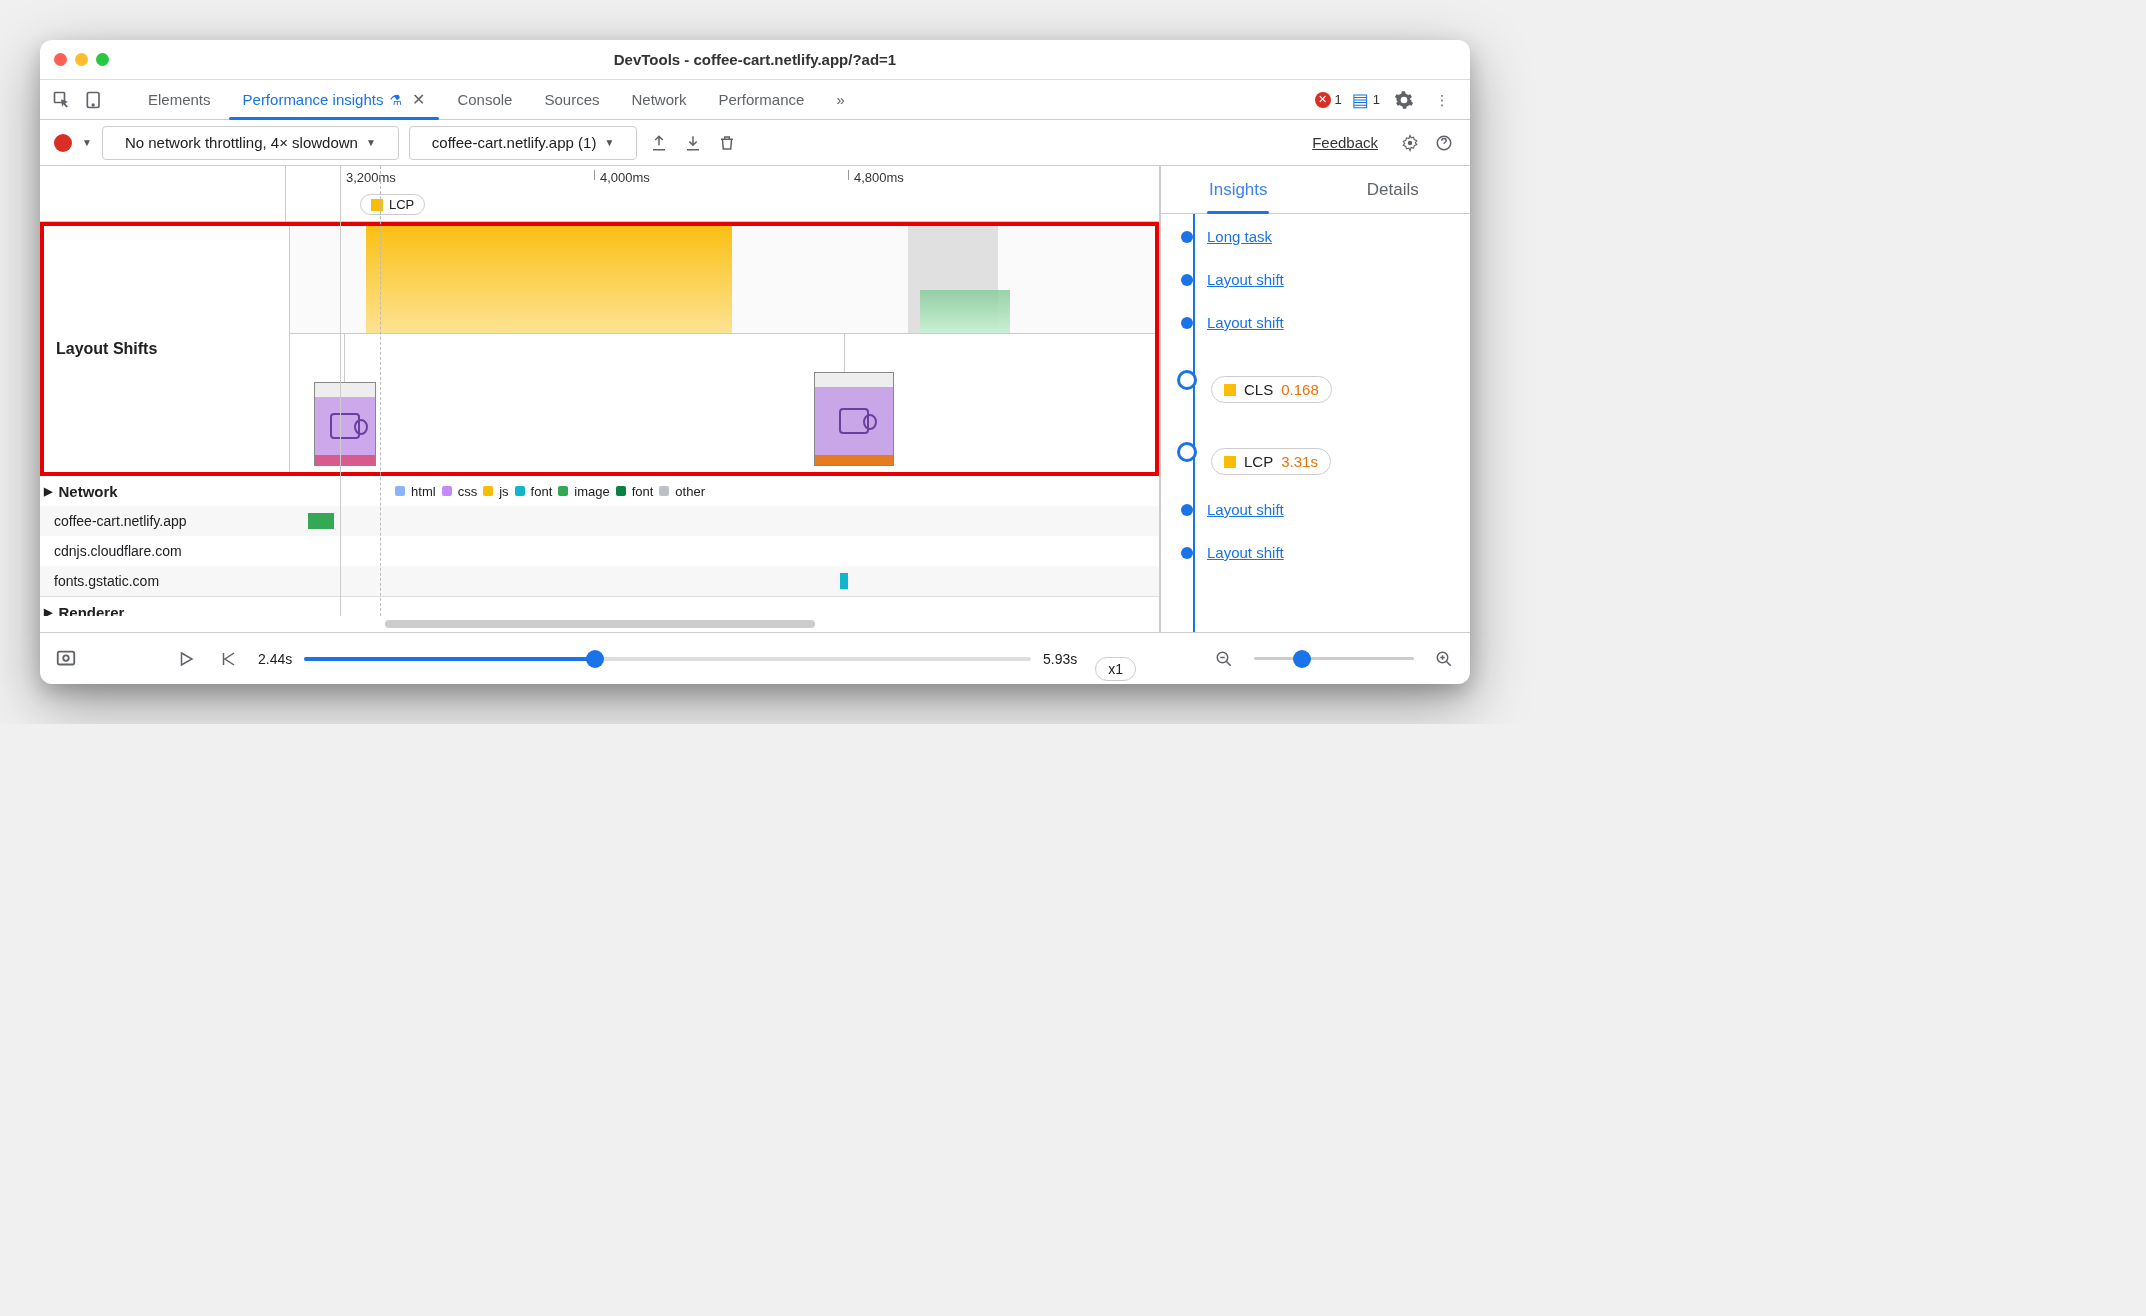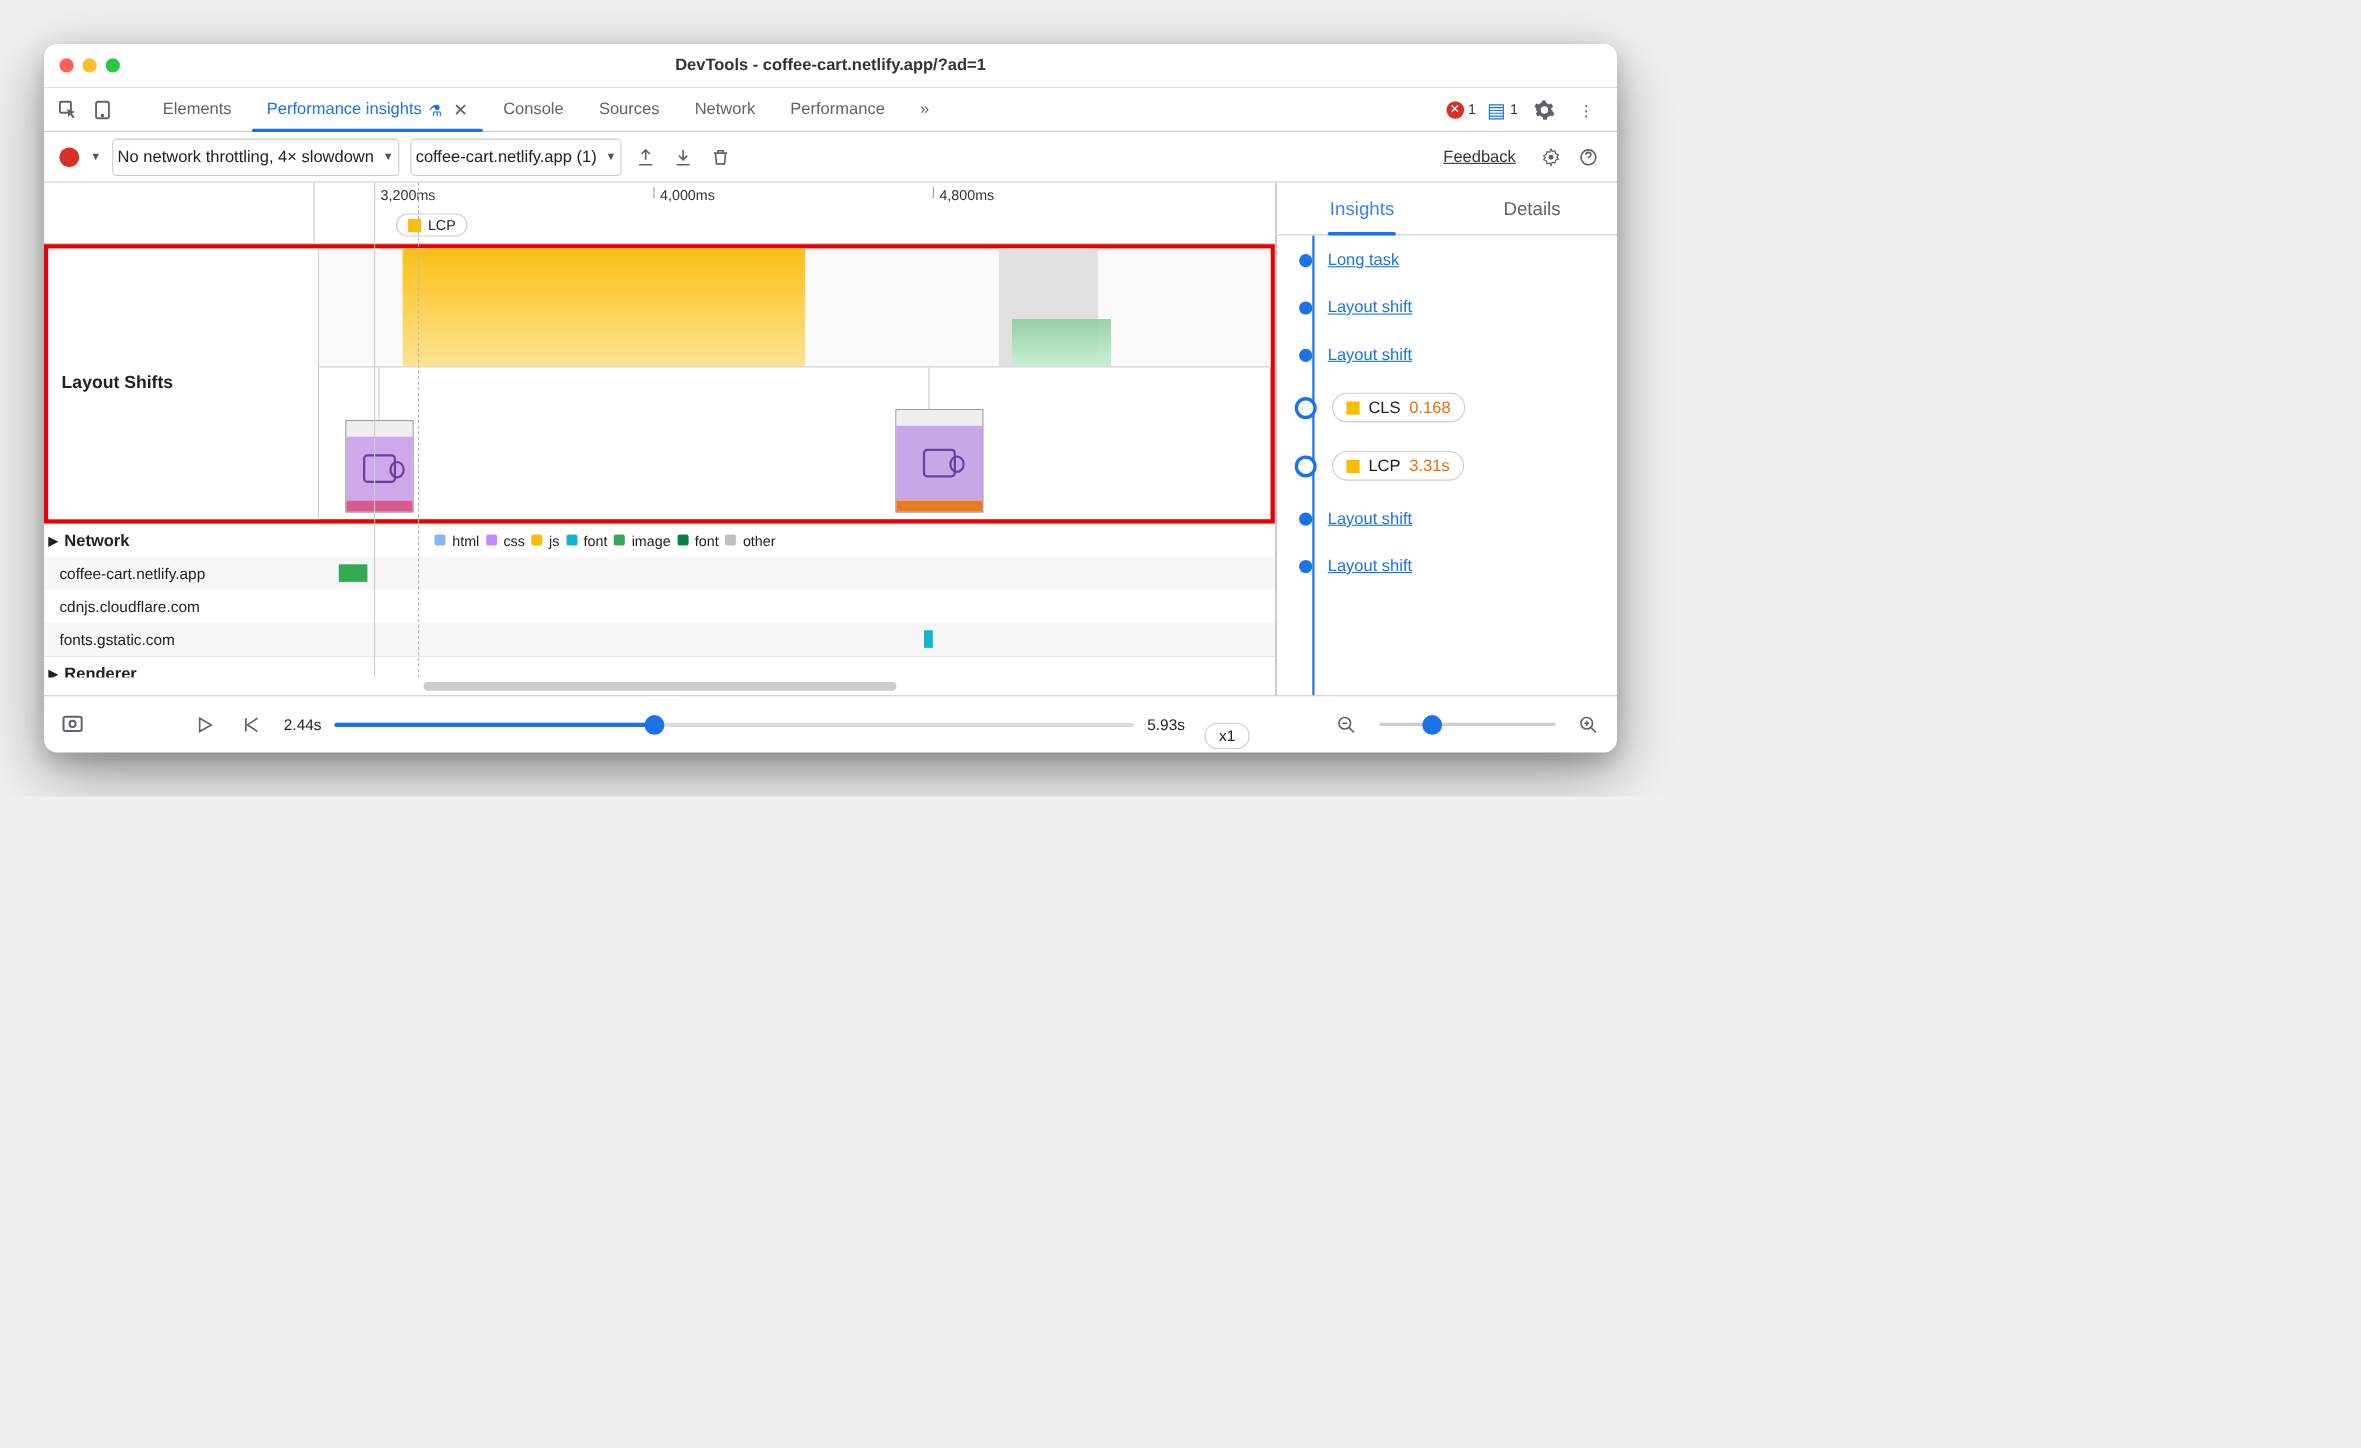--- a/index.html
+++ b/index.html
@@ -25,21 +25,21 @@
 .tabclose { font-size:16px; color:#5f6368; margin-left:4px;}
 .righttabs { margin-left:auto; display:flex; align-items:center; gap:10px; padding-right:6px;}
 .badge { display:flex; align-items:center; gap:4px; font-size:13px; color:#333;}
 .badge .circ { width:16px; height:16px; border-radius:50%; display:flex; align-items:center; justify-content:center; color:#fff; font-size:11px;}
 .circ.err { background:#d93025;} 
 .msgicon { color:#1a73e8; font-size:18px;}
 
 
 .toolbar { height: 46px; display:flex; align-items:center; gap:10px; padding: 0 14px; border-bottom:1px solid #ccc;}
 .rec { width:18px; height:18px; border-radius:50%; background:#d93025;}
-.selbox { border:1px solid #ccc; border-radius:4px; height:34px; display:flex; align-items:center; padding:0 4px; font-size:15px; gap:8px; cursor:pointer;}
+.selbox { border:1px solid #ccc; border-radius:4px; height:34px; display:flex; align-items:center; padding:0 22px; font-size:15px; gap:8px; cursor:pointer;}
 .arrd { font-size:10px; color:#555;}
 .iconbtn2 { width:24px; height:24px; display:flex; align-items:center; justify-content:center; color:#5f6368; cursor:pointer;}
 .feedback { margin-left:auto; text-decoration:underline; color:#333; font-size:15px; cursor:pointer;}
 
 
 .content { flex:1; display:flex; min-height:0; }
 .timeline { flex:1; display:flex; flex-direction:column; min-width:0; position:relative; border-right:1px solid #ccc;}
 .timeline-scroll { flex:1; overflow:hidden; position:relative;}
 .ruler { height:56px; position:relative; border-bottom:1px solid #ccc; }
 .ruler .leftcol { width:246px; height:100%; border-right:1px solid #ccc; position:absolute; left:0; top:0;}
@@ -84,21 +84,21 @@
 .rtabs { display:flex; height:48px; border-bottom:1px solid #ccc;}
 .rtab { flex:1; display:flex; align-items:center; justify-content:center; font-size:17px; color:#5f6368; cursor:pointer; position:relative;}
 .rtab.active { color:#3b82f6;}
 .rtab.active::after { content:""; position:absolute; bottom:-1px; left:30%; right:30%; height:3px; background:#1a73e8; border-radius:2px;}
 .insights { flex:1; overflow:auto; padding:14px 6px 14px 20px; position:relative;}
 .trackline { position:absolute; left:32px; top:0; bottom:0; width:2px; background:#1a73e8;}
 .irow { display:flex; align-items:center; gap:14px; margin-bottom:26px; position:relative;}
 .irow .node { width:12px; height:12px; border-radius:50%; background:#1a73e8; z-index:1;}
 .irow .node.ring { width:20px; height:20px; border:3px solid #1a73e8; background:#fff; margin-left:-4px;}
 .irow a { color:#1a73e8; text-decoration:underline; font-size:15px;}
-.pill { border:1px solid #ccc; border-radius:16px; padding:4px 12px; display:flex; align-items:center; gap:8px; font-size:15px; background:#fff;}
+.pill { border:1px solid #ccc; border-radius:16px; padding:4px 12px; display:flex; align-items:center; gap:8px; font-size:15px; background:#fff;margin-top:19px;}
 .pill .swatch { width:12px; height:12px;}
 .val.orange { color:#e8710a;}
 
 
 .footer { height:52px; border-top:1px solid #ccc; display:flex; align-items:center; padding:0 14px; gap:18px;}
 .footer .icon { width:24px; height:24px; display:flex; align-items:center; justify-content:center; color:#5f6368; cursor:pointer;}
 .slider { flex:1; display:flex; align-items:center; gap:12px;}
 .slider .track { flex:1; height:4px; background:#ddd; border-radius:2px; position:relative;}
 .slider .track .fill { position:absolute; left:0; width:40%; height:100%; background:#1a73e8; border-radius:2px;}
 .slider .knob { position:absolute; left:40%; top:50%; width:18px; height:18px; background:#1a73e8; border-radius:50%; transform:translate(-50%,-50%);}

